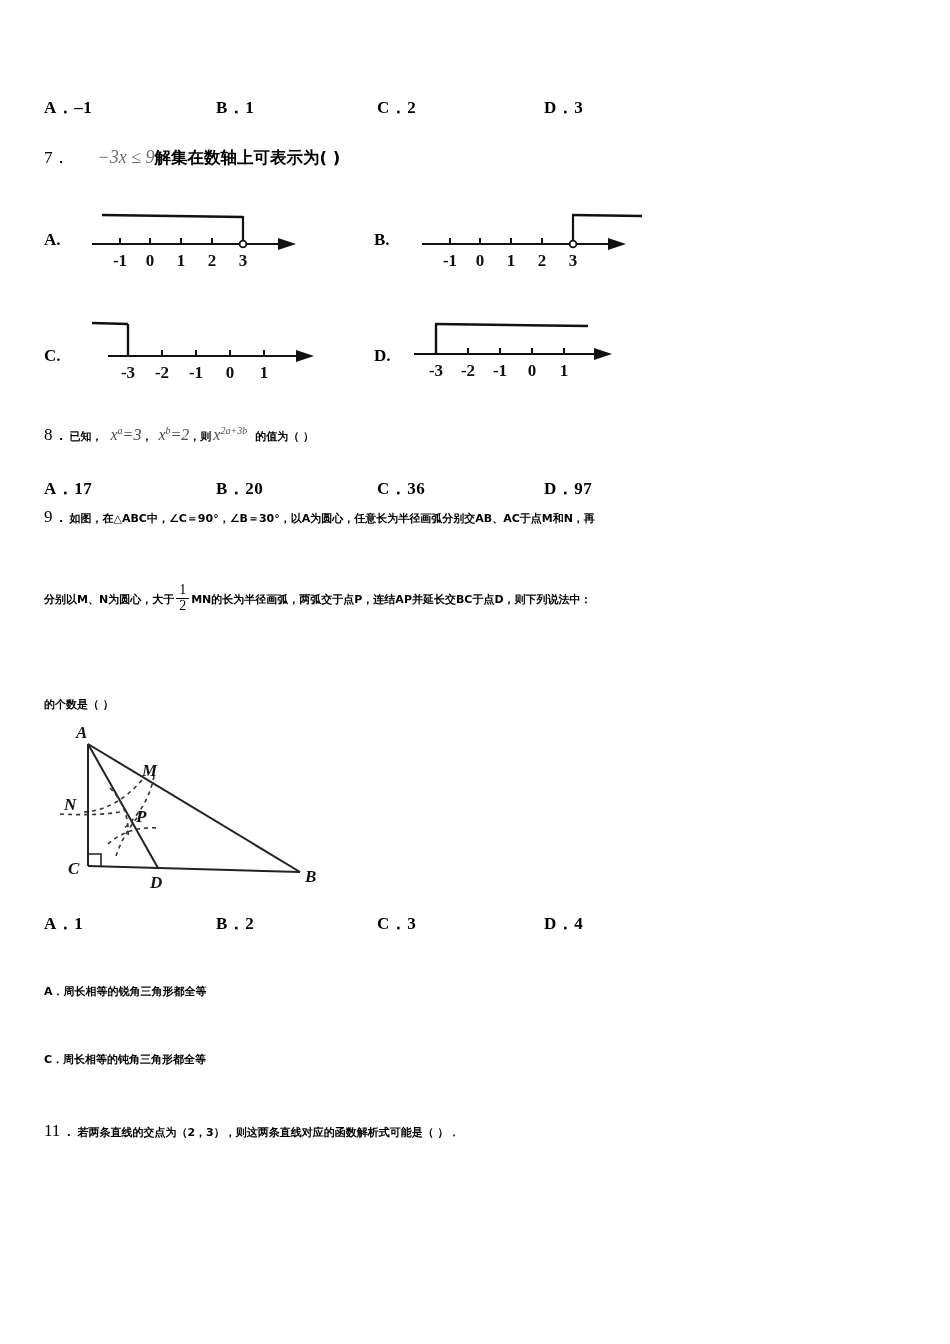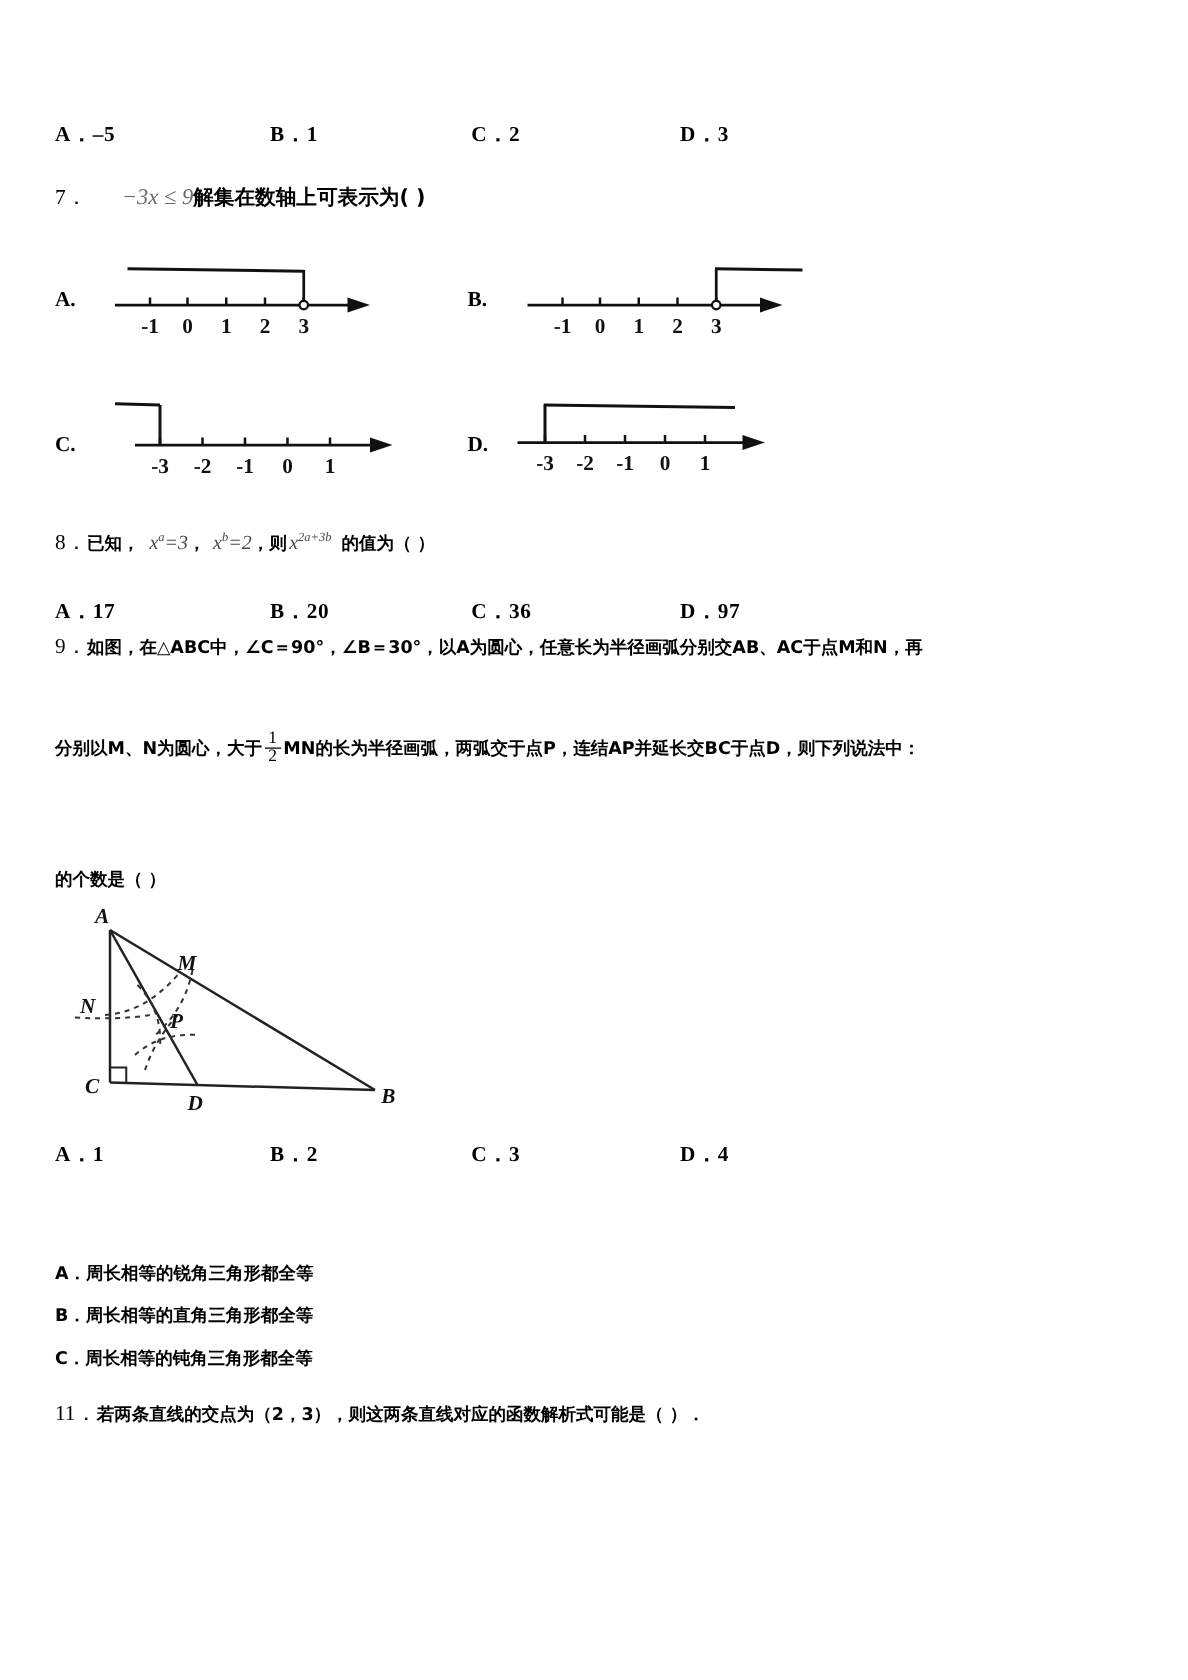--- a/index.html
+++ b/index.html
@@ -47,21 +47,21 @@
     white-space: nowrap;
     line-height: 26px;
   }
   .qnum {
     font-family: "Liberation Serif", serif;
     font-size: 17px;
   }
   .cn {
     font-family: "DejaVu Sans", "Liberation Sans", sans-serif;
     font-weight: bold;
-    font-size: 14px;
+    font-size: 11px;
   }
   .cn-reg {
     font-family: "DejaVu Sans", "Liberation Sans", sans-serif;
     font-size: 16.5px;
     font-weight: bold;
   }
   .mathital {
     font-family: "Liberation Serif", "DejaVu Serif", serif;
     font-style: italic;
     color: #6b6b6b;
@@ -101,30 +101,29 @@
   .nl-svg { position: absolute; }
 
   
   .geo { position: absolute; }
 
   .choiceline {
     position: absolute;
     left: 44px;
     font-size: 17px;
     white-space: nowrap;
-    margin-top: 28px;
   }
 </style>
 </head>
 <body>
 
 <div class="page">
 
   <div class="opt-row" style="top:96px;">
-    <span class="cell c0">A．–5</span>
+    <span class="cell c0">A．–1</span>
     <span class="cell c1">B．1</span>
     <span class="cell c2">C．2</span>
     <span class="cell c3">D．3</span>
   </div>
 
   <div class="qline" style="top:144px;">
     <span class="qnum">7．</span><span class="mathital" style="font-size:18px;">−3x ≤ 9</span><span class="cn-reg">解集在数轴上可表示为(  )</span>
   </div>
 
   <div class="nlbox" style="left:44px; top:196px; width:300px; height:80px;">
@@ -279,23 +278,20 @@
   <div class="opt-row" style="top:912px;">
     <span class="cell c0">A．1</span>
     <span class="cell c1">B．2</span>
     <span class="cell c2">C．3</span>
     <span class="cell c3">D．4</span>
   </div>
 
   <div class="choiceline" style="top:980px;">
     <span class="cn">A．周长相等的锐角三角形都全等</span>
   </div>
-  <div class="choiceline" style="top:1014px;">
-    <span class="cn">B．周长相等的直角三角形都全等</span>
-  </div>
   <div class="choiceline" style="top:1048px;">
     <span class="cn">C．周长相等的钝角三角形都全等</span>
   </div>
 
   <div class="qline" style="top:1118px;">
     <span class="qnum">11．</span><span class="cn">若两条直线的交点为（2，3），则这两条直线对应的函数解析式可能是（      ）．</span>
   </div>
 
 </div>
 

